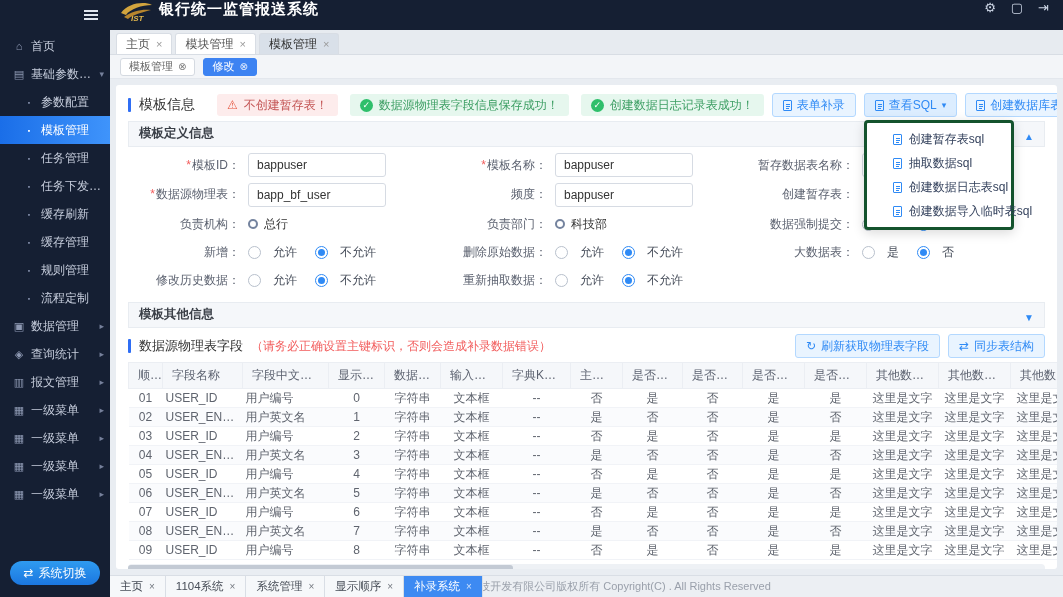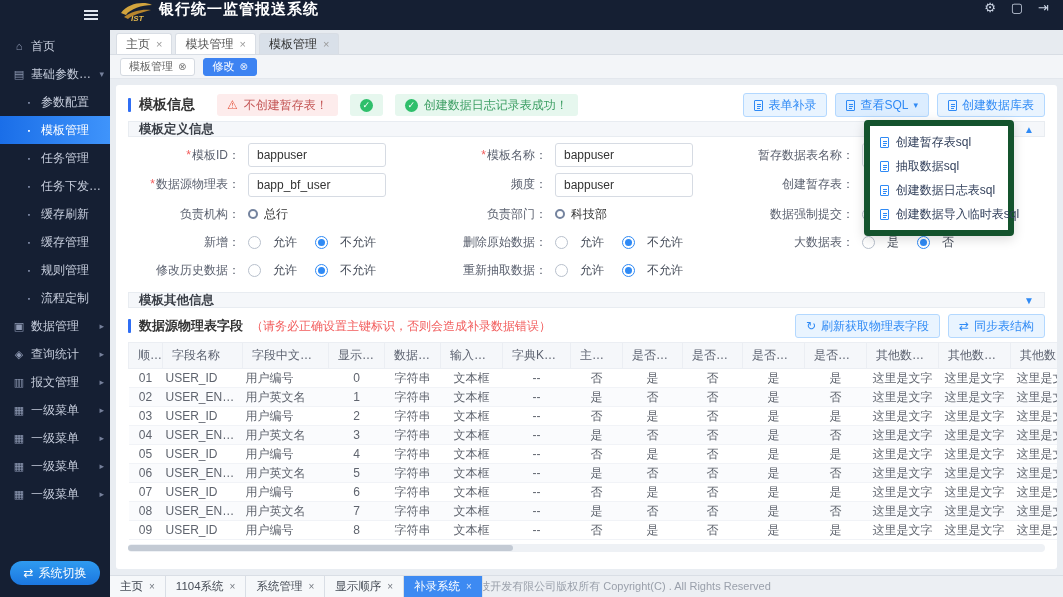--- a/index.html
+++ b/index.html
@@ -39,40 +39,40 @@
   .chip{height:18px;display:inline-flex;align-items:center;gap:5px;padding:0 8px;border-radius:3px;font-size:11px;cursor:pointer}
   .chip.plain{background:#fff;border:1px solid #d5dae1;color:#666}
   .chip.accent{background:#3d83f2;border:1px solid #3d83f2;color:#fff}
   .chip .cclose{font-size:10px;opacity:.85}
 
   .content{flex:1;padding:6px;min-height:0}
   .panel{background:#fff;height:100%;border-radius:3px;padding:8px 12px 4px;position:relative;overflow:hidden}
 
   .sec-head{display:flex;align-items:center;gap:8px;height:24px}
   .sec-bar{width:3px;height:14px;background:#2f6ef4;border-radius:1px;flex-shrink:0}
-  .sec-title{font-size:14px;font-weight:bold;color:#333;white-space:nowrap}
+  .sec-title{font-size:14px;font-weight:normal;color:#333;white-space:nowrap}
   .sec-title.small{font-size:13px}
   .alerts{display:flex;gap:12px;margin-left:14px}
   .alert{display:inline-flex;align-items:center;gap:6px;height:22px;padding:0 10px;border-radius:3px;font-size:12px;white-space:nowrap}
   .alert.warning{background:#fdecec;color:#c45656}
   .alert.success{background:#e6f7ee;color:#3c9e63}
   .alert.warning .aicon{color:#e6543c;font-size:12px}
   .alert.success .aicon{width:13px;height:13px;background:#2fbf6b;color:#fff;border-radius:50%;display:inline-flex;align-items:center;justify-content:center;font-size:9px}
   .toolbar{margin-left:auto;display:flex;gap:8px}
   .tbtn{display:inline-flex;align-items:center;gap:5px;height:24px;padding:0 10px;background:#e9f4ff;border:1px solid #b3d8ff;border-radius:3px;color:#2f8af5;font-size:12px;cursor:pointer;font-family:inherit;white-space:nowrap}
   .tbtn.open{background:#dcedff}
   .caret{font-size:9px}
   .bicon{display:inline-block;flex-shrink:0}
   .bicon.doc{width:9px;height:11px;border:1px solid #2f8af5;border-radius:1px;background:
     linear-gradient(#2f8af5,#2f8af5) 2px 3px/4px 1px no-repeat,
     linear-gradient(#2f8af5,#2f8af5) 2px 5px/4px 1px no-repeat,
     linear-gradient(#2f8af5,#2f8af5) 2px 7px/3px 1px no-repeat}
   .gicon{font-size:12px}
 
-  .subbar{height:16px;background:#f5f7fa;border:1px solid #e8ecf1;display:flex;align-items:center;padding:4px 10px;margin-top:4px}
+  .subbar{height:26px;background:#f5f7fa;border:1px solid #e8ecf1;display:flex;align-items:flex-end;padding:4px 10px;margin-top:4px}
   .subtitle{font-size:12.5px;font-weight:bold;color:#3a3f47}
   .collapse{margin-left:auto;color:#2f8af5;font-size:10px;cursor:pointer}
 
   .form-grid{display:grid;grid-template-columns:1fr 1fr 1fr;row-gap:4px;column-gap:4px;padding:6px 0}
   .field{display:flex;align-items:center;min-height:24px}
   .flabel{width:112px;text-align:right;font-size:12px;color:#5c6270;margin-right:8px;flex-shrink:0;white-space:nowrap}
   .star{color:#f25c5c;font-style:normal;margin-right:1px}
   .finput{width:138px;height:24px;border:1px solid #d6dbe3;border-radius:3px;padding:0 8px;font-size:12px;color:#333;font-family:inherit;background:#fff}
   .orgval{display:flex;align-items:center;gap:6px;font-size:12px;color:#333}
   .circle-icon{width:10px;height:10px;border:2px solid #74839e;border-radius:50%;flex-shrink:0}
@@ -92,21 +92,21 @@
   .ftable td{height:19px;padding:0 3px;border-bottom:1px solid #f1f3f7;color:#5f646e;white-space:nowrap;overflow:hidden;text-overflow:ellipsis;text-align:center}
   .ftable tr:nth-child(even) td{background:#fafbfd}
   .ftable th:nth-child(2),.ftable th:nth-child(3),
   .ftable td:nth-child(2),.ftable td:nth-child(3){text-align:left}
 
   .hscroll{height:8px;background:#eef1f5;border-radius:4px;margin-top:4px;position:relative}
   .hscroll .thumb{position:absolute;left:0;top:1px;height:6px;width:42%;background:#c3cad4;border-radius:3px;cursor:pointer}
   .vscroll{position:absolute;right:1px;top:80px;width:6px;height:492px}
   .vscroll .thumb{width:6px;height:130px;background:#c7cdd7;border-radius:3px;cursor:pointer}
 
-  .sql-dropdown{position:absolute;width:150px;background:#fff;border:6px solid #14532d;border-radius:4px;box-shadow:0 3px 12px rgba(0,0,0,.15);padding:4px 0;z-index:50}
+  .sql-dropdown{position:absolute;width:150px;background:#fff;border:3px solid #14532d;border-radius:4px;box-shadow:0 3px 12px rgba(0,0,0,.15);padding:4px 16px;z-index:50}
   .ditem{display:flex;align-items:center;gap:7px;height:24px;padding:0 10px;font-size:12px;color:#33415c;cursor:pointer;white-space:nowrap}
 
   .bottombar{height:22px;background:#eceff3;border-top:1px solid #d9dee5;display:flex;align-items:stretch;position:relative;flex-shrink:0}
   .btabs{display:flex;z-index:1}
   .btab{display:flex;align-items:center;gap:6px;padding:0 10px;font-size:11.5px;color:#474d57;border-right:1px solid #d9dee5;cursor:pointer;background:#f6f8fa}
   .btab.active{background:#3d8af2;color:#fff}
   .btab .bclose{font-size:10px;opacity:.75}
   .copyright{position:absolute;left:0;right:0;text-align:center;line-height:21px;font-size:11px;color:#9aa0ab;pointer-events:none}
 </style>
 </head>
@@ -250,20 +250,21 @@
         <div class="sec-head">
           <span class="sec-bar"></span>
           <span class="sec-title">模板信息</span>
           <span class="alerts">
               <span class="alert warning">
                 <span class="aicon">⚠</span>
                 <span>不创建暂存表！</span>
               </span>
               <span class="alert success">
                 <span class="aicon">✓</span>
+                <span>数据源物理表字段信息保存成功！</span>
               </span>
               <span class="alert success">
                 <span class="aicon">✓</span>
                 <span>创建数据日志记录表成功！</span>
               </span>
             </span>
           <span class="toolbar">
               <button class="tbtn">
                 <span class="bicon doc"></span>
                 <span>表单补录</span>

